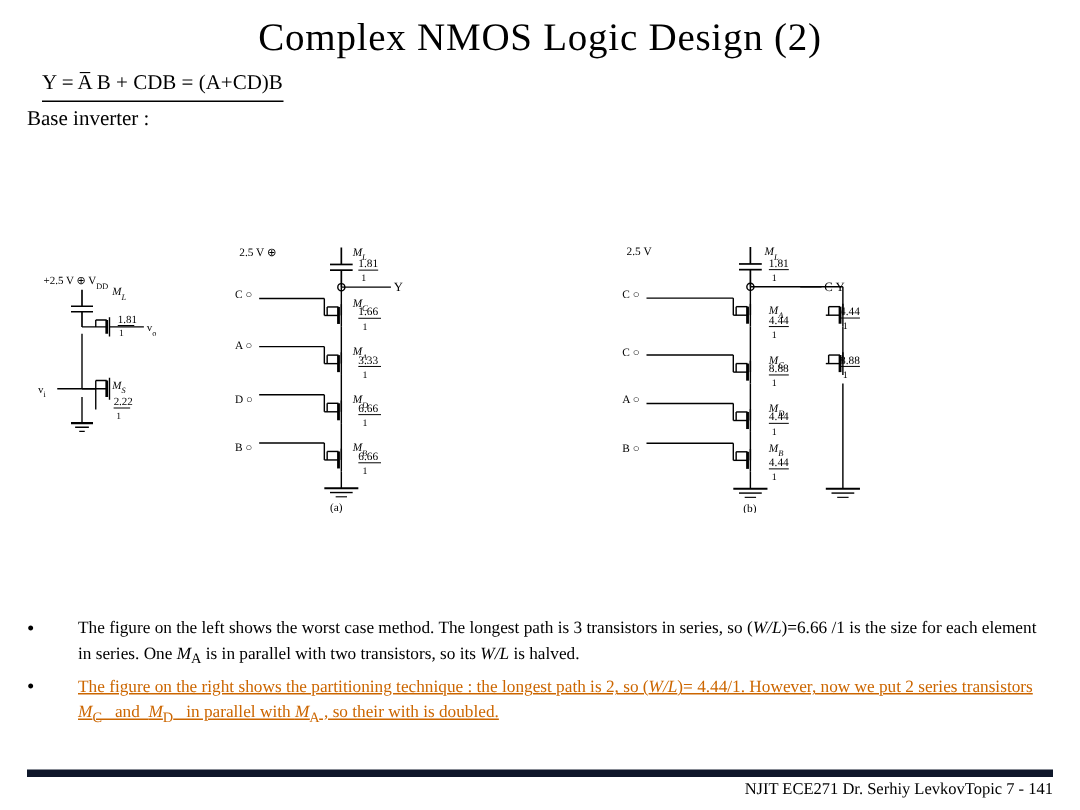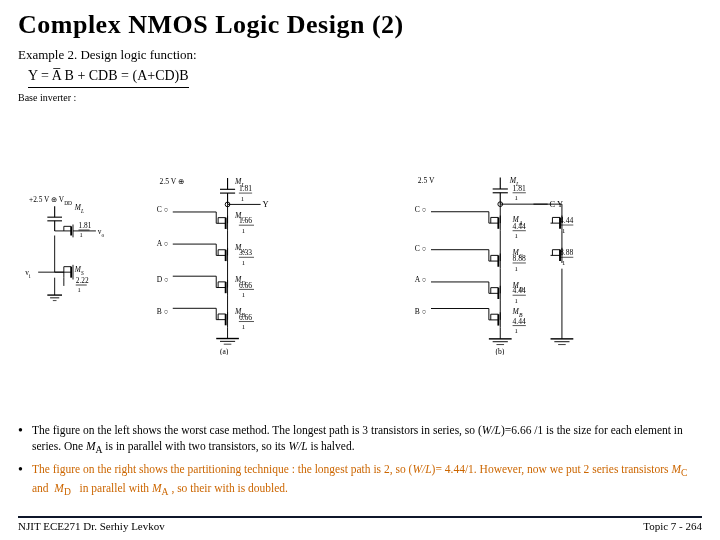--- a/index.html
+++ b/index.html
@@ -15,34 +15,34 @@
     .page {
       width: 720px;
       height: 540px;
       padding: 10px 18px 8px 18px;
       display: flex;
       flex-direction: column;
     }
 
     .title {
       font-size: 26px;
-      font-weight: bold;
-      text-align: left;
+      font-weight: normal;
+      text-align: center;
       margin-bottom: 6px;
       letter-spacing: 0.5px;
     }
 
     .example-block {
       font-size: 13px;
       margin-bottom: 2px;
       line-height: 1.4;
     }
 
     .base-inverter {
-      font-size: 10px;
+      font-size: 14px;
       margin-bottom: 4px;
       font-family: Liberation Serif, serif;
     }
 
     .diagrams-row {
       display: flex;
       flex-direction: row;
       flex: 1;
       gap: 4px;
       margin-bottom: 4px;
@@ -72,46 +72,45 @@
     }
 
     .bullet-dot {
       min-width: 14px;
       font-size: 14px;
       line-height: 1.3;
     }
 
     .bullet-text {
       flex: 1;
+      margin-left: 20px;
     }
 
     .highlight-orange {
       color: #cc6600;
+      text-decoration: underline;
     }
 
     .footer {
       display: flex;
       flex-direction: row;
-      justify-content: space-between;
+      justify-content: flex-end;
       font-size: 11px;
-      border-top: 2px solid #0f172a;
+      border-top: 5px solid #0f172a;
       padding-top: 2px;
-      margin-top: 10px;
+      margin-top: 20px;
     }
   </style>
 </head>
 <body>
 
 <div class="page">
 
   <div class="title">Complex NMOS Logic Design (2)</div>
 
-  <div class="example-block">
-    <span>Example 2. Design logic function:</span>
-  </div>
 
   <div style="margin-left:10px; margin-bottom:4px;">
     <span style="font-size:14px; border-bottom:1.5px solid #000; display:inline-block; padding-bottom:3px;">
       Y = A̅ B + CDB = (A+CD)B
     </span>
   </div>
 
   <div class="base-inverter">Base inverter :</div>
 
   <div class="diagrams-row">
@@ -389,16 +388,16 @@
     <div class="bullet-item">
       <span class="bullet-dot">•</span>
       <span class="bullet-text highlight-orange">
         The figure on the right shows the partitioning technique : the longest path is 2, so (<em>W/L</em>)= 4.44/1. However, now we put 2 series transistors <em>M</em><sub>C</sub> &nbsp; and &nbsp;<em>M</em><sub>D</sub> &nbsp; in parallel with <em>M</em><sub>A</sub> , so their with is doubled.
       </span>
     </div>
   </div>
 
   <div class="footer">
     <span>NJIT  ECE271  Dr. Serhiy Levkov</span>
-    <span>Topic 7 - 264</span>
+    <span>Topic 7 - 141</span>
   </div>
 
 </div>
 
 </body></html>

